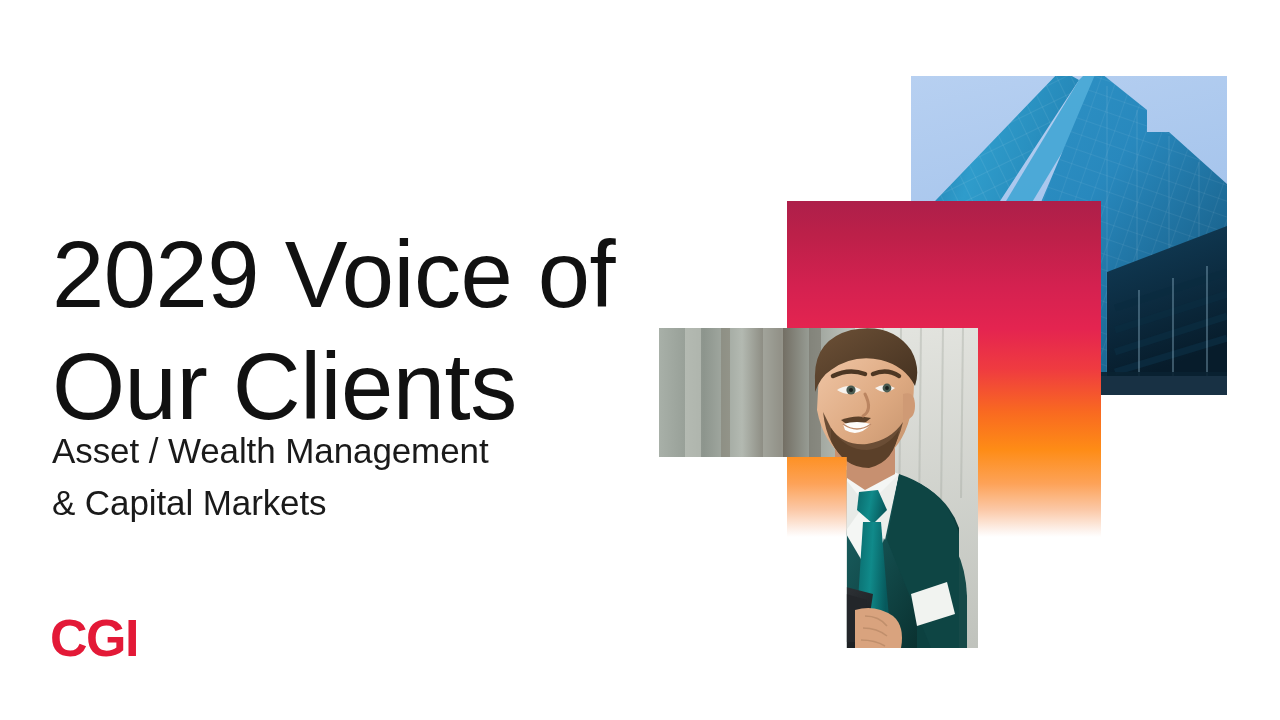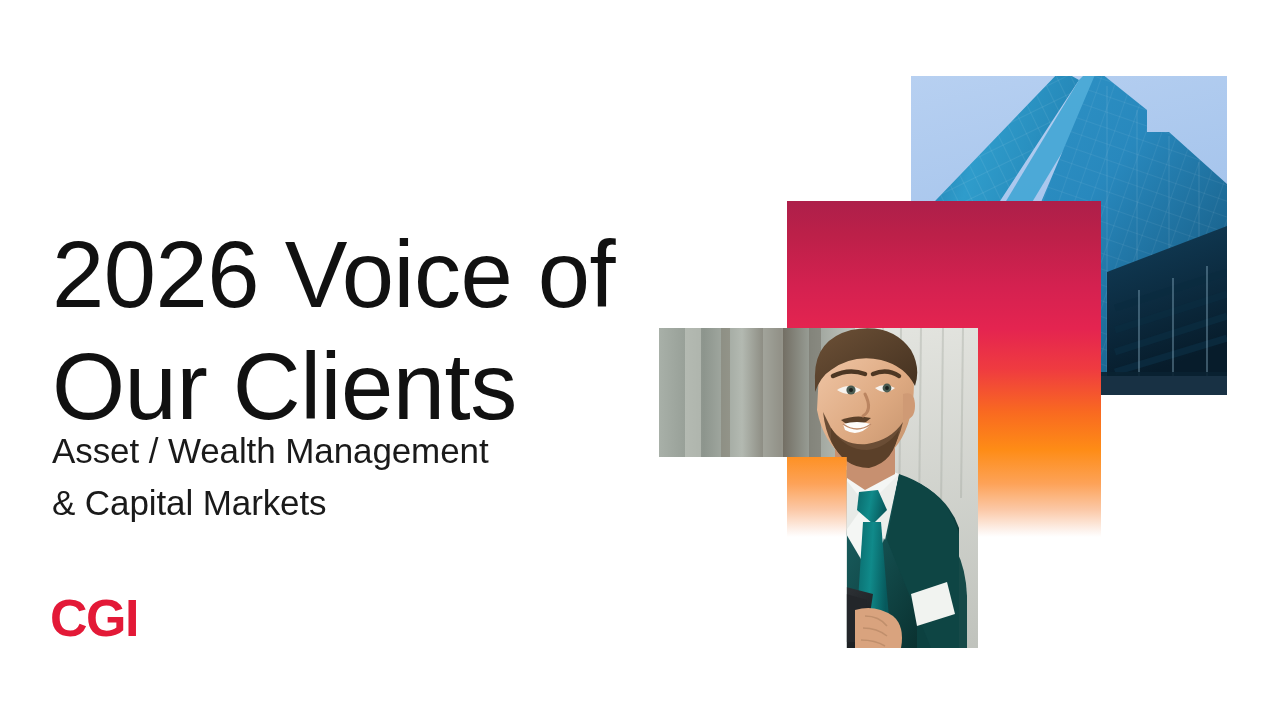--- a/index.html
+++ b/index.html
@@ -50,21 +50,21 @@
     font-weight: 400;
     letter-spacing: -0.1px;
     color: #1a1a1a;
     white-space: pre-line;
   }
 
   
   #logo {
     position: absolute;
     left: 50px;
-    top: 594px;
+    top: 614px;
     width: 112px;
     height: 50px;
     text-decoration: underline;
   }
   #logo svg { display: block; width: 100%; height: 100%; }
 
   
   #collage {
     position: absolute;
     left: 0; top: 0;
@@ -322,21 +322,21 @@
           <path d="M204 300 Q218 300 228 308"></path>
           <path d="M202 312 Q216 312 226 318"></path>
         </g>
       </svg>
     </div>
 
   </div>
 
   <div id="text-column">
 
-    <h1 id="title" style="color: rgb(17, 17, 17);">2026 Voice of
+    <h1 id="title" style="color: rgb(17, 17, 17);">2029 Voice of
 Our Clients</h1>
 
     <div id="subtitle" style="color: rgb(26, 26, 26);">Asset / Wealth Management
 &amp; Capital Markets</div>
   </div>
 
   <div id="logo">
     <svg viewBox="0 0 112 50" aria-hidden="true">
       <text x="0" y="42" font-family="Liberation Sans, sans-serif" font-size="52" font-weight="bold" letter-spacing="-1.5" fill="#e31937">CGI</text>
     </svg>

